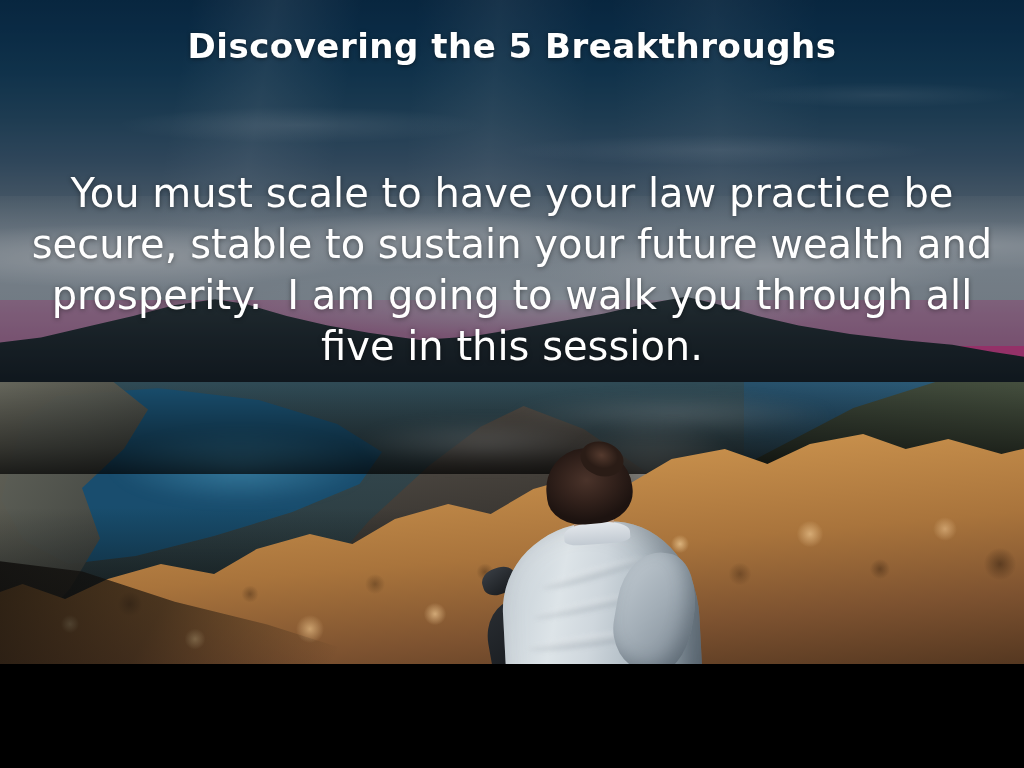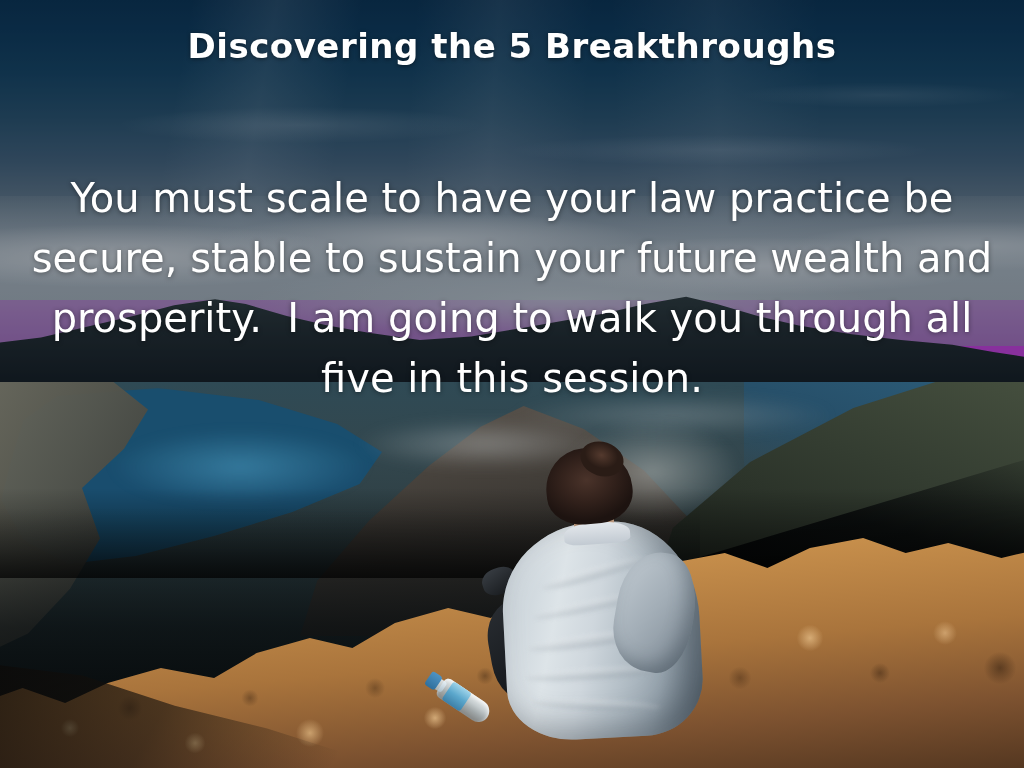--- a/index.html
+++ b/index.html
@@ -3,24 +3,24 @@
 <meta charset="utf-8">
 <style>
   html, body {
     margin: 0;
     padding: 0;
     background: #000;
   }
   #slide {
     position: relative;
     width: 1024px;
-    height: 768px;
+    height: 664px;
     overflow: hidden;
     font-family: "DejaVu Sans", sans-serif;
-    background: #d946ef;
+    background: #ec4899;
   }
 
   
   .photo { position: absolute; inset: 0; overflow: hidden; }
 
   
   .sky {
     position: absolute;
     left: 0; top: 0; width: 1024px; height: 300px;
     background:
@@ -322,21 +322,21 @@
     font-family: "DejaVu Sans", sans-serif;
     text-shadow: 0 1px 4px rgba(0,0,0,0.45);
     white-space: nowrap;
   }
   .slide-body {
     position: absolute; left: 22px; top: 168px; width: 980px;
     text-align: center;
     color: #ffffff;
     font-size: 40px;
     font-weight: 400;
-    line-height: 60px;
+    line-height: 51px;
     font-family: "DejaVu Sans", sans-serif;
     text-shadow: 0 1px 5px rgba(0,0,0,0.42);
     white-space: pre-wrap;
   }
 </style>
 </head>
 <body>
 
 <div id="slide">
 

